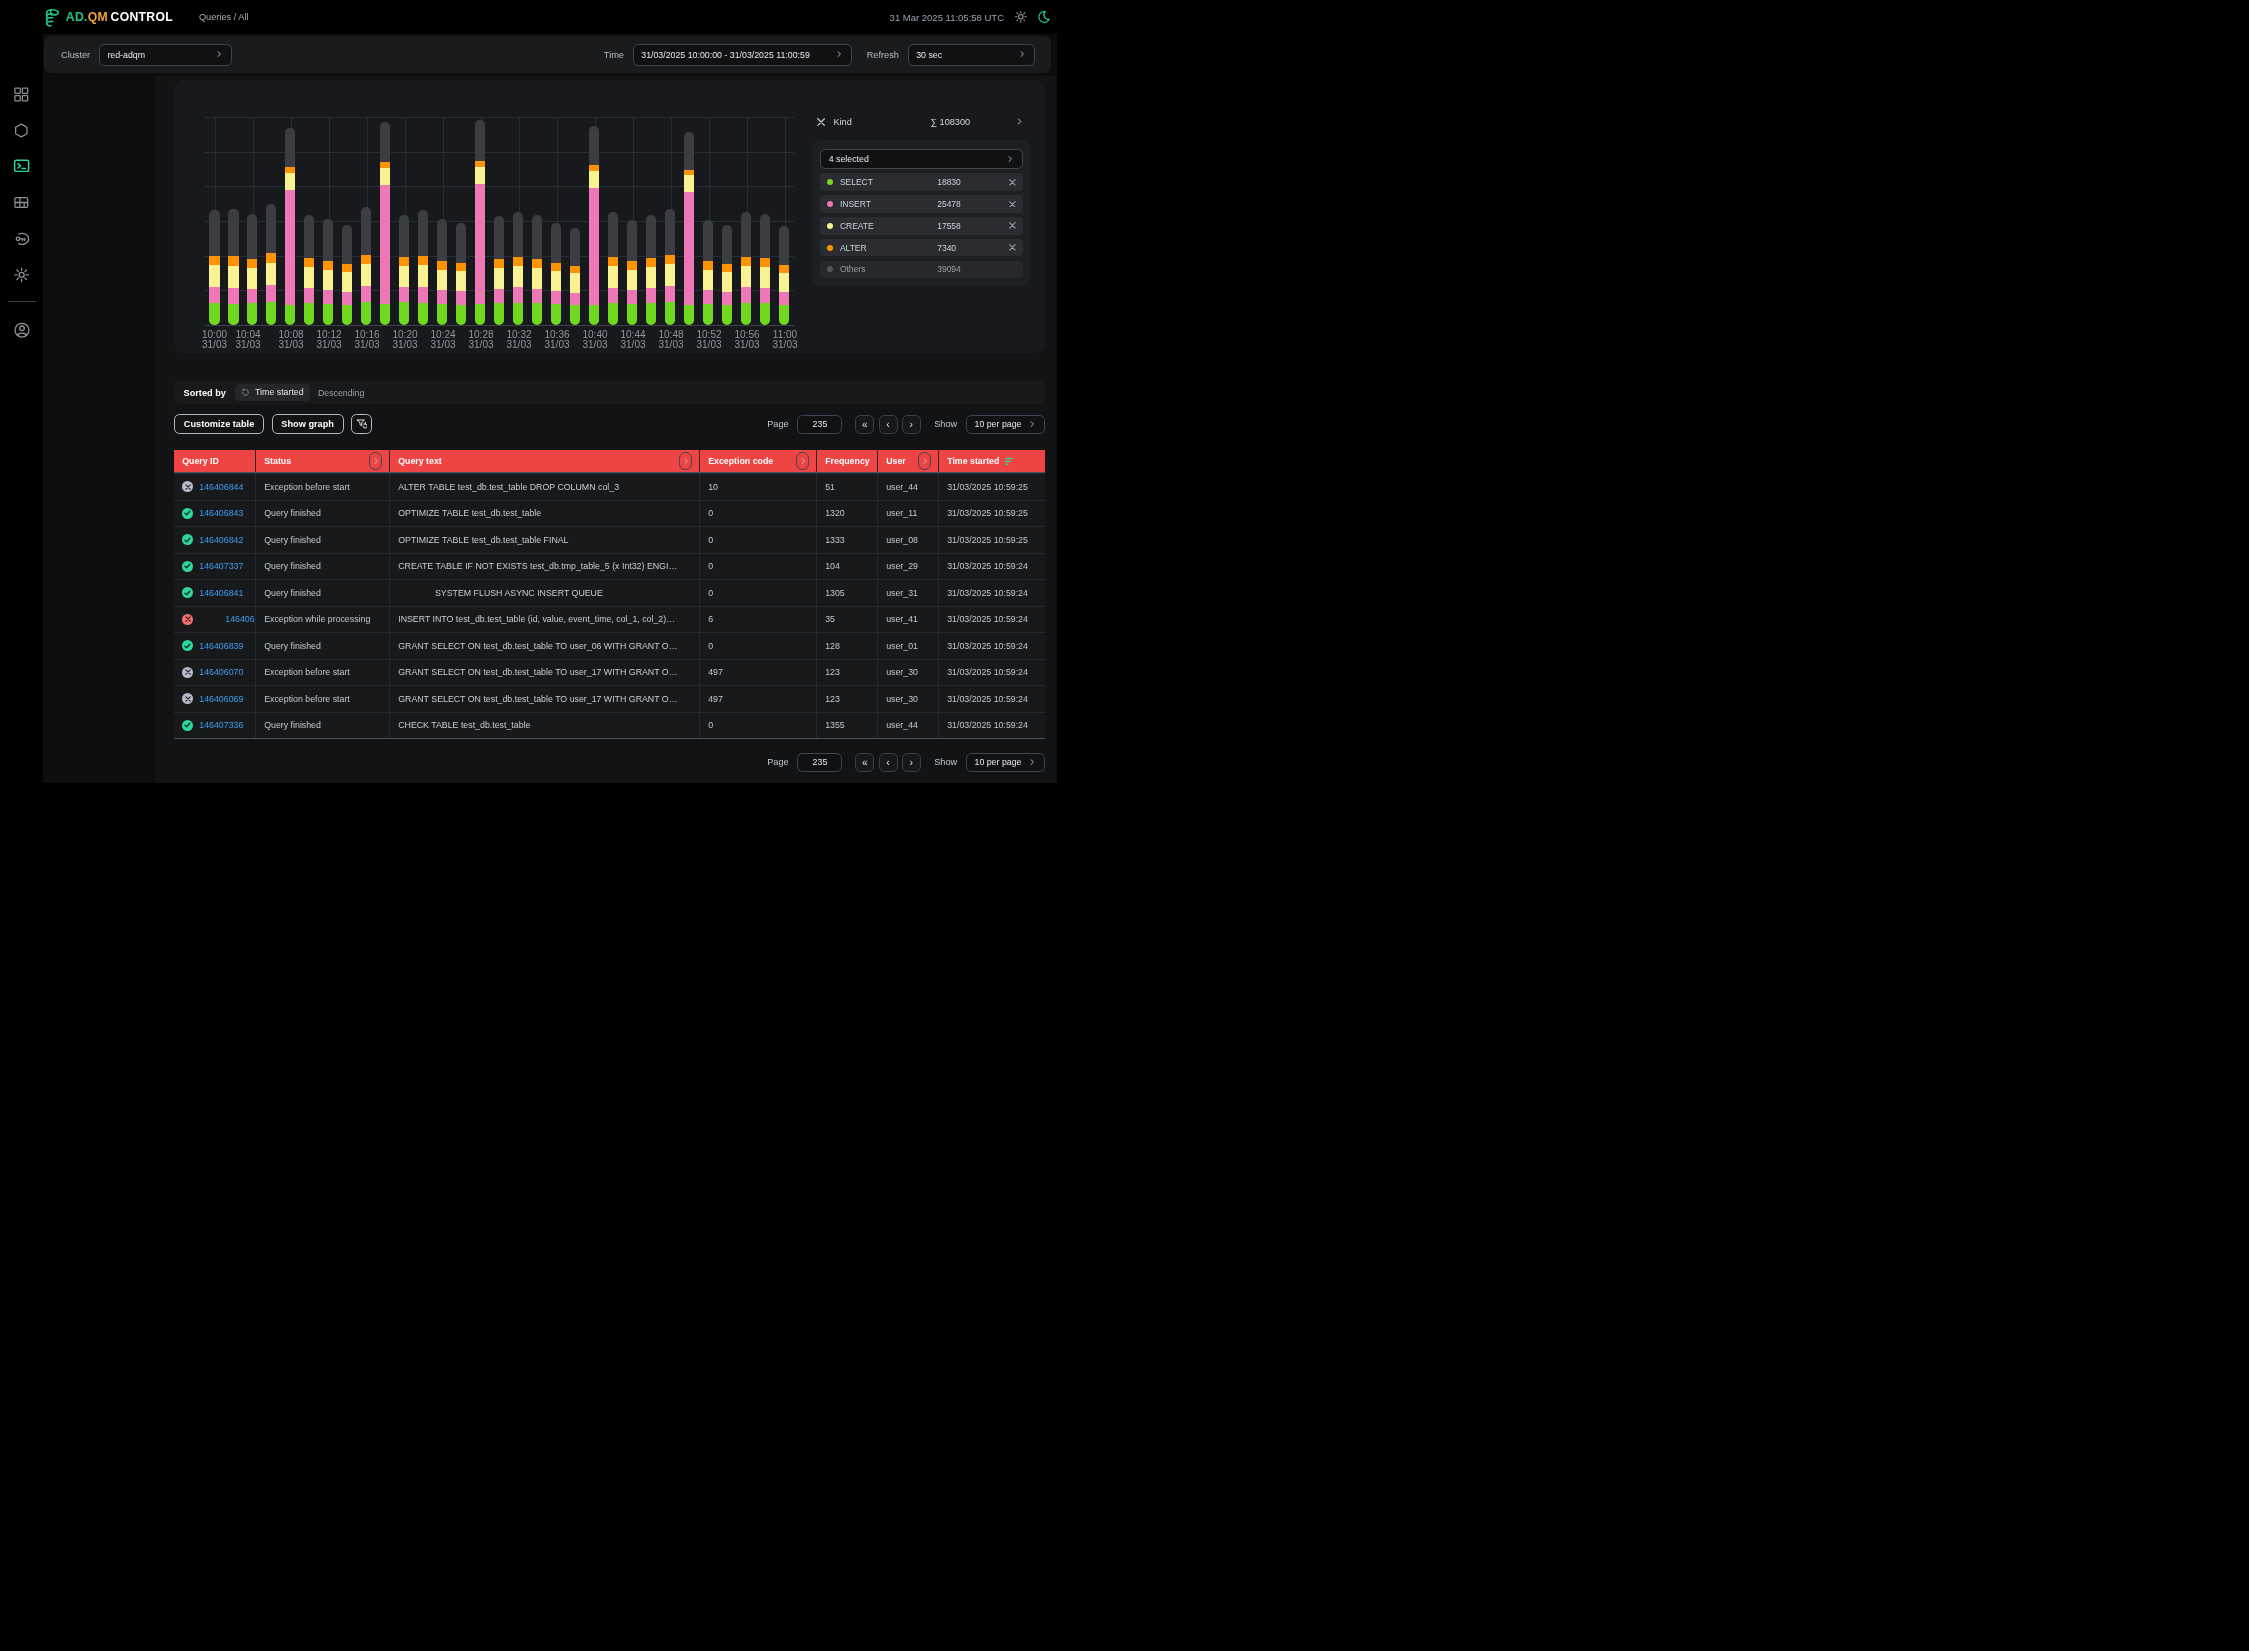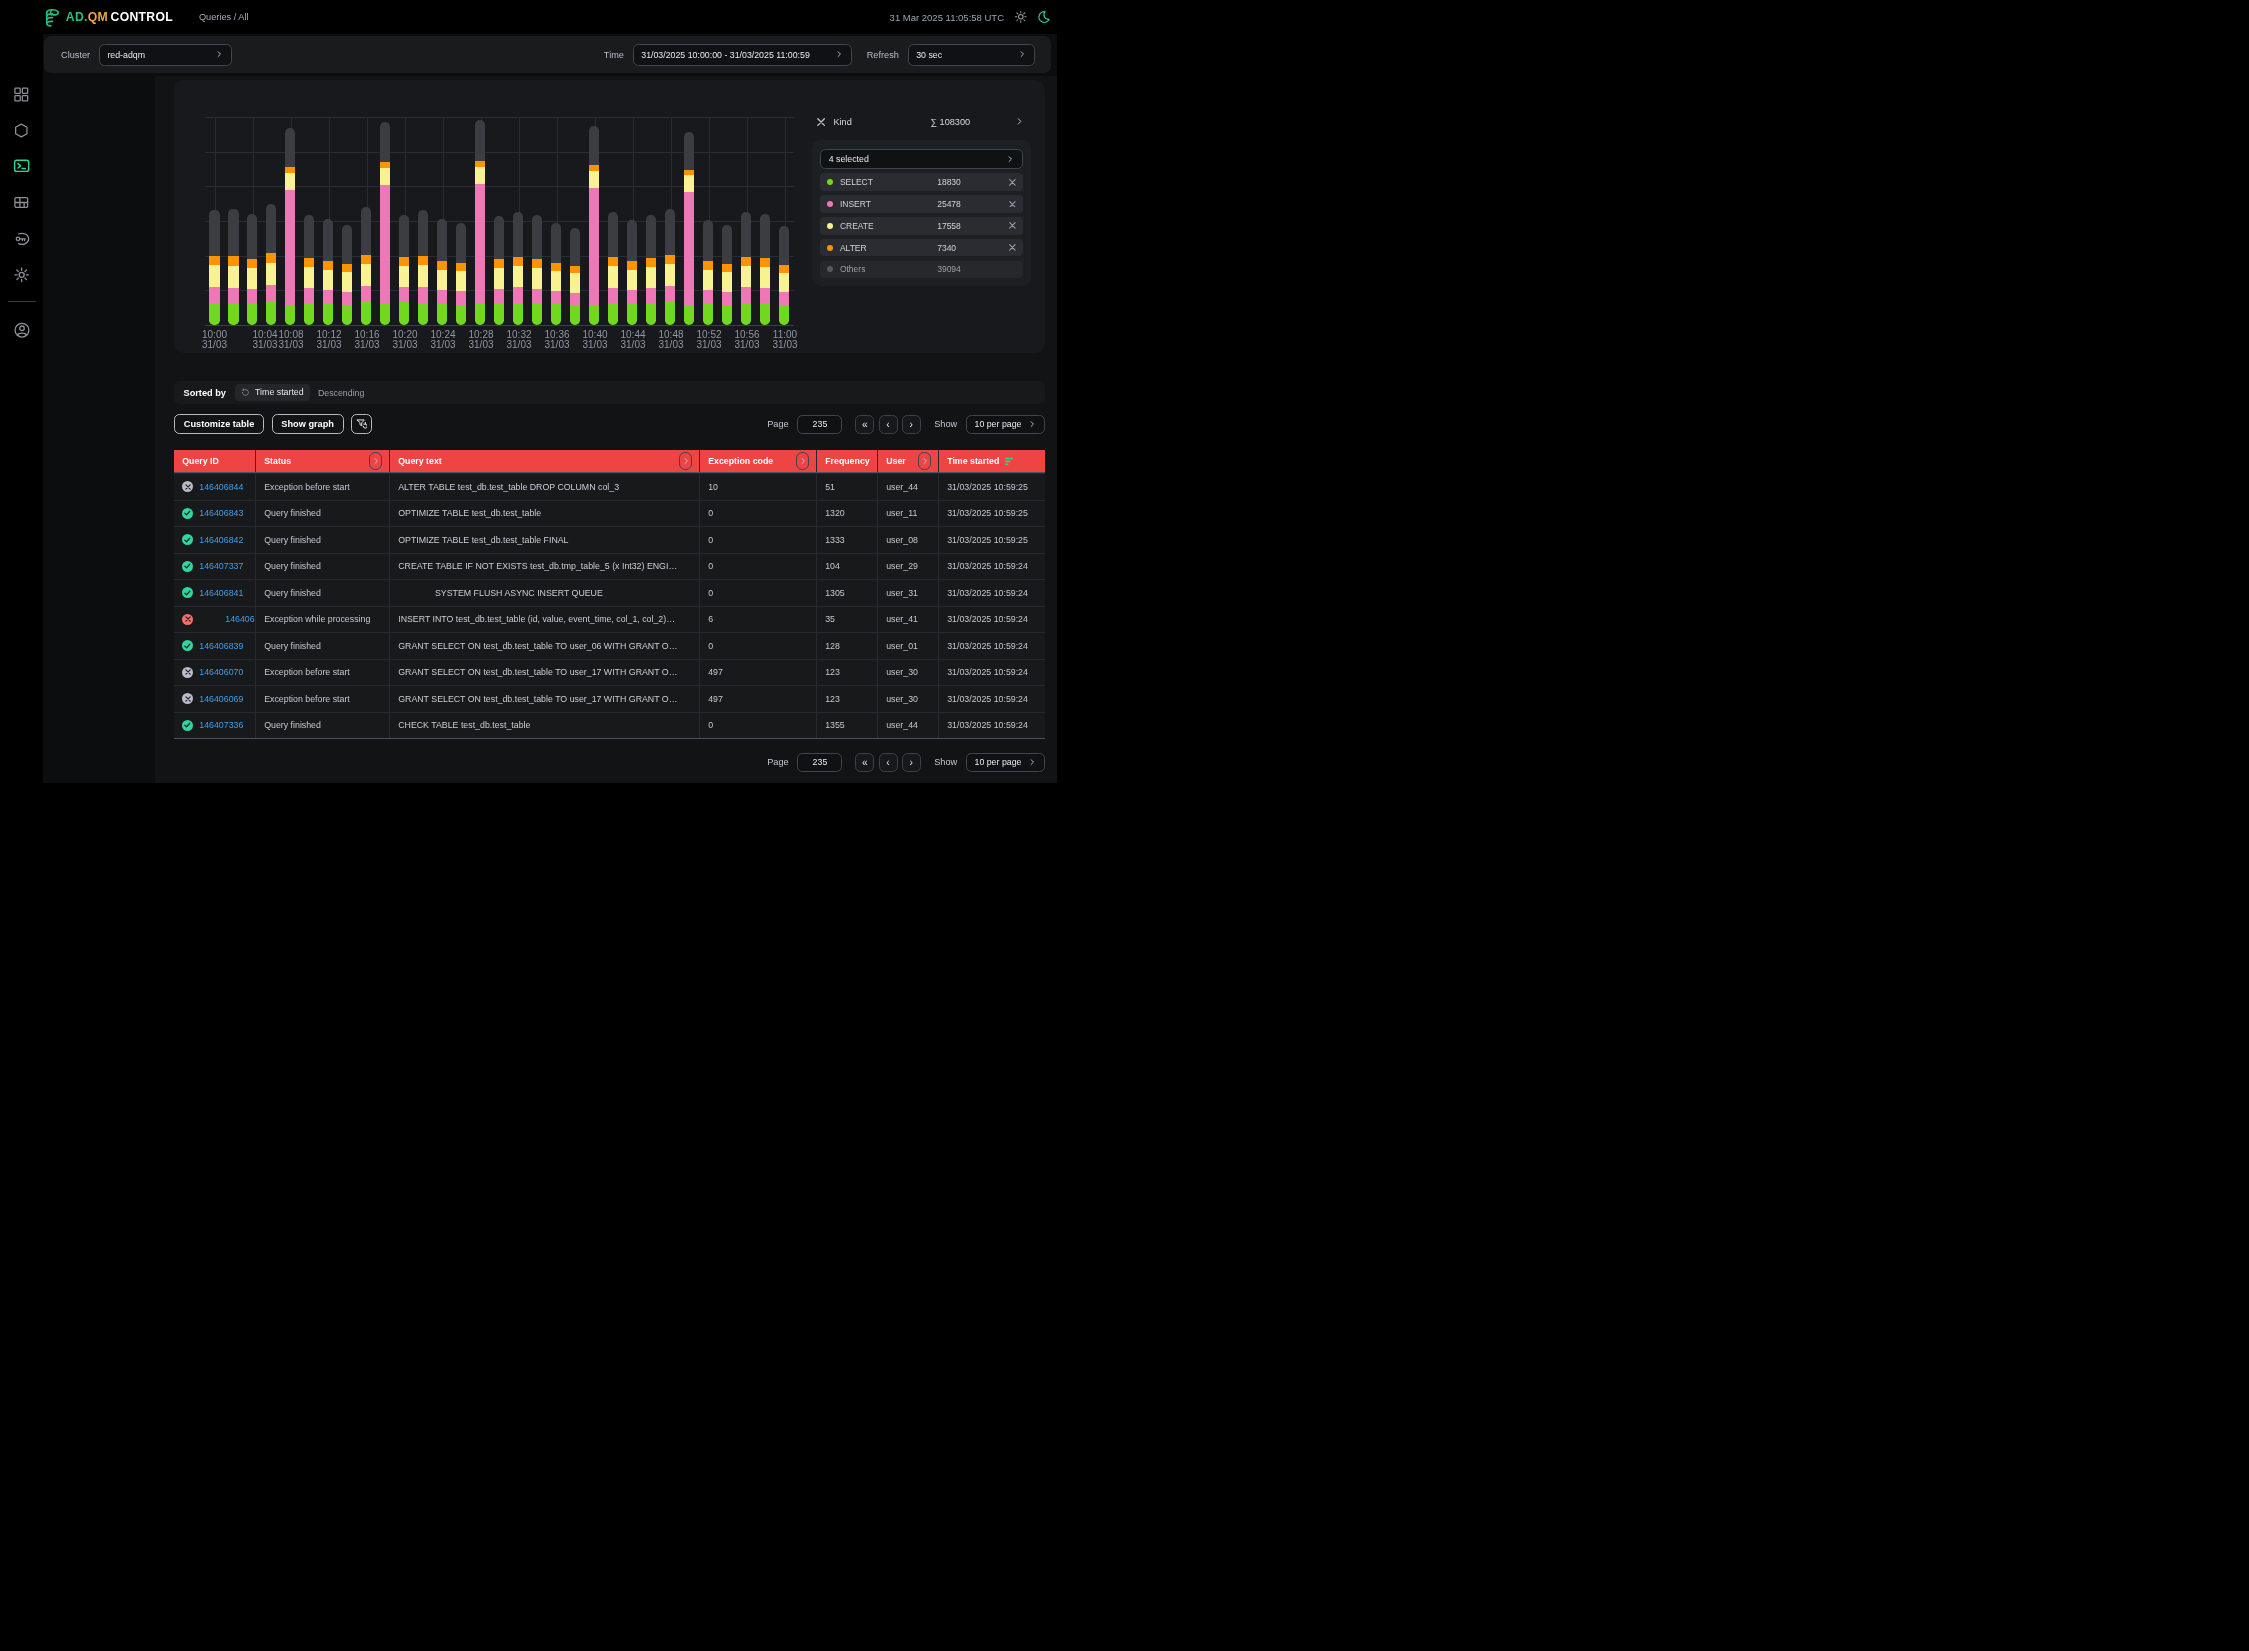--- a/index.html
+++ b/index.html
@@ -491,21 +491,21 @@
             <div class="seg" style="height: 19.4px; background: rgb(248, 242, 146);"></div>
             <div class="seg" style="height: 7.7px; background: rgb(251, 147, 3);"></div>
             <div class="seg" style="height: 39px; background: rgb(59, 61, 66); border-radius: 4.8px 4.8px 0px 0px;"></div>
           </div>
         </div>
       <div class="xlabels" id="xlabels">
           <div class="xlab" style="left: 9.5px;">
             <div>10:00</div>
             <div>31/03</div>
           </div>
-          <div class="xlab" style="left: 60px;">
+          <div class="xlab" style="left: 43px;">
             <div>10:04</div>
             <div>31/03</div>
           </div>
           <div class="xlab" style="left: 86px;">
             <div>10:08</div>
             <div>31/03</div>
           </div>
           <div class="xlab" style="left: 124px;">
             <div>10:12</div>
             <div>31/03</div>

